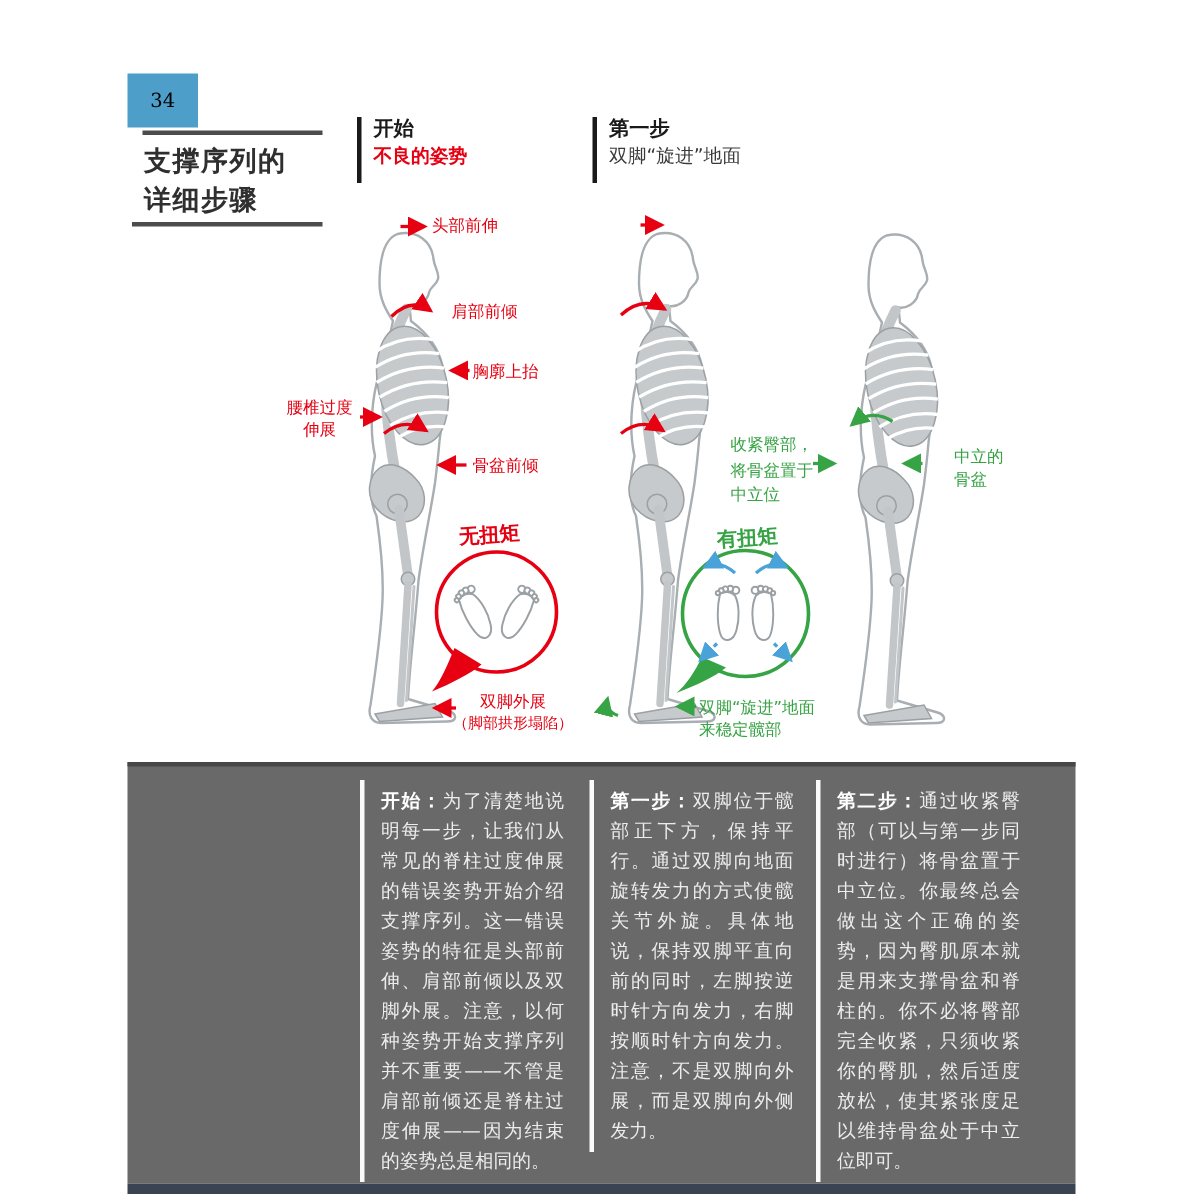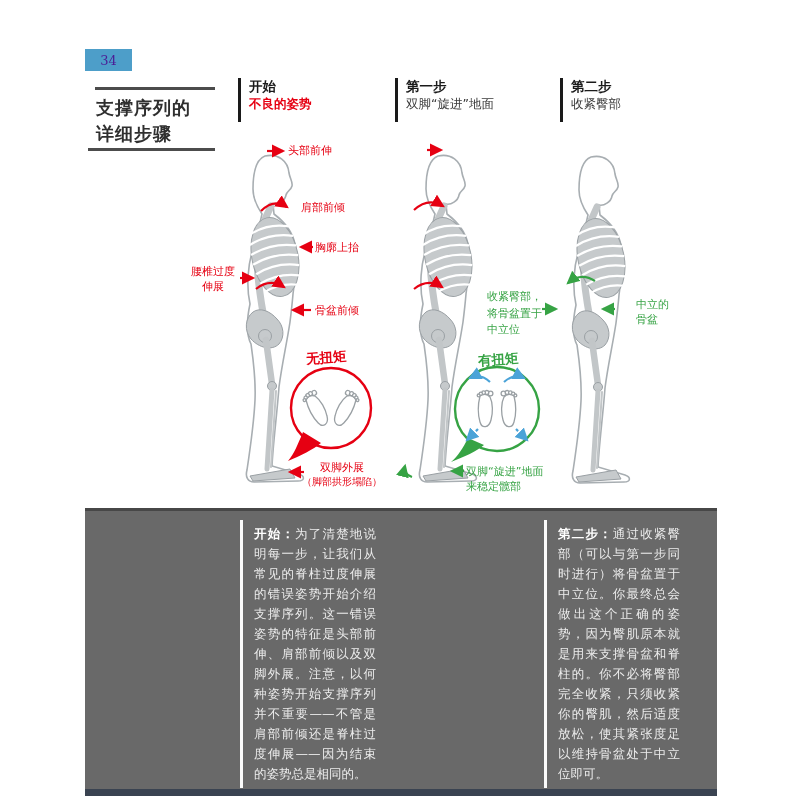--- a/index.html
+++ b/index.html
@@ -1,21 +1,21 @@
 <!DOCTYPE html>
 <html><head>
 <meta charset="utf-8">
 <style>
   html,body{margin:0;padding:0;background:#ffffff;}
   .page{position:relative;width:800px;height:800px;background:#ffffff;overflow:hidden;
         font-family:"DejaVu Sans","Liberation Sans",sans-serif;}
 
   
-  .page-num{position:absolute;left:85px;top:49px;width:47px;height:22px;background:#4d9ec9;
-            color:#4c1d95;font-family:"DejaVu Serif","Liberation Serif",serif;font-size:13px;
+  .page-num{position:absolute;left:85px;top:49px;width:47px;height:36px;background:#4d9ec9;
+            color:#000000;font-family:"DejaVu Serif","Liberation Serif",serif;font-size:13px;
             display:flex;align-items:center;justify-content:center;}
 
   
   .rule{position:absolute;background:#4c4c4c;height:3px;}
   .rule-top{left:95px;top:87px;width:120px;}
   .rule-bottom{left:88px;top:148px;width:127px;}
   .section-title{position:absolute;left:96px;top:95px;font-size:18px;font-weight:bold;
                  color:#2f2f2f;line-height:26px;letter-spacing:1px;}
 
   
@@ -87,27 +87,20 @@
     <div>
       <div class="step">开始</div>
       <div class="sub">不良的姿势</div>
     </div>
   </div>
   <div class="col-header ch2">
     <div class="vbar"></div>
     <div>
       <div class="step">第一步</div>
       <div class="sub">双脚“旋进”地面</div>
-    </div>
-  </div>
-  <div class="col-header ch3">
-    <div class="vbar"></div>
-    <div>
-      <div class="step">第二步</div>
-      <div class="sub">收紧臀部</div>
     </div>
   </div>
 
   <svg class="fig-svg" width="800" height="800" viewBox="0 0 800 800">
     <defs>
       <marker id="mr" markerWidth="7" markerHeight="7" refX="5" refY="3" orient="auto">
         <path d="M0,0 L6,3 L0,6 Z" fill="#e60012"></path>
       </marker>
       <marker id="mg" markerWidth="7" markerHeight="7" refX="5" refY="3" orient="auto">
         <path d="M0,0 L6,3 L0,6 Z" fill="#36a344"></path>
@@ -203,19 +196,23 @@
   <div class="ann green a-glutes">收紧臀部，将骨盆置于中立位</div>
   <div class="ann green a-screw">双脚“旋进”地面来稳定髋部</div>
   <div class="ann green a-neutral">中立的骨盆</div>
 
   <div class="gray-box"></div>
 
   <div class="body-col bc1">
     <div class="wbar"></div>
     <p><b>开始：</b><span>为了清楚地说明每一步，让我们从常见的脊柱过度伸展的错误姿势开始介绍支撑序列。这一错误姿势的特征是头部前伸、肩部前倾以及双脚外展。注意，以何种姿势开始支撑序列并不重要——不管是肩部前倾还是脊柱过度伸展——因为结束的姿势总是相同的。</span></p>
   </div>
+  <div class="body-col bc2">
+    <div class="wbar"></div>
+    <p><b>第一步：</b><span>双脚位于髋部正下方，保持平行。通过双脚向地面旋转发力的方式使髋关节外旋。具体地说，保持双脚平直向前的同时，左脚按逆时针方向发力，右脚按顺时针方向发力。注意，不是双脚向外展，而是双脚向外侧发力。</span></p>
+  </div>
   <div class="body-col bc3">
     <div class="wbar"></div>
     <p><b>第二步：</b><span>通过收紧臀部（可以与第一步同时进行）将骨盆置于中立位。你最终总会做出这个正确的姿势，因为臀肌原本就是用来支撑骨盆和脊柱的。你不必将臀部完全收紧，只须收紧你的臀肌，然后适度放松，使其紧张度足以维持骨盆处于中立位即可。</span></p>
   </div>
 
   <div class="footer-bar"></div>
 </div>
 
 </body></html>

